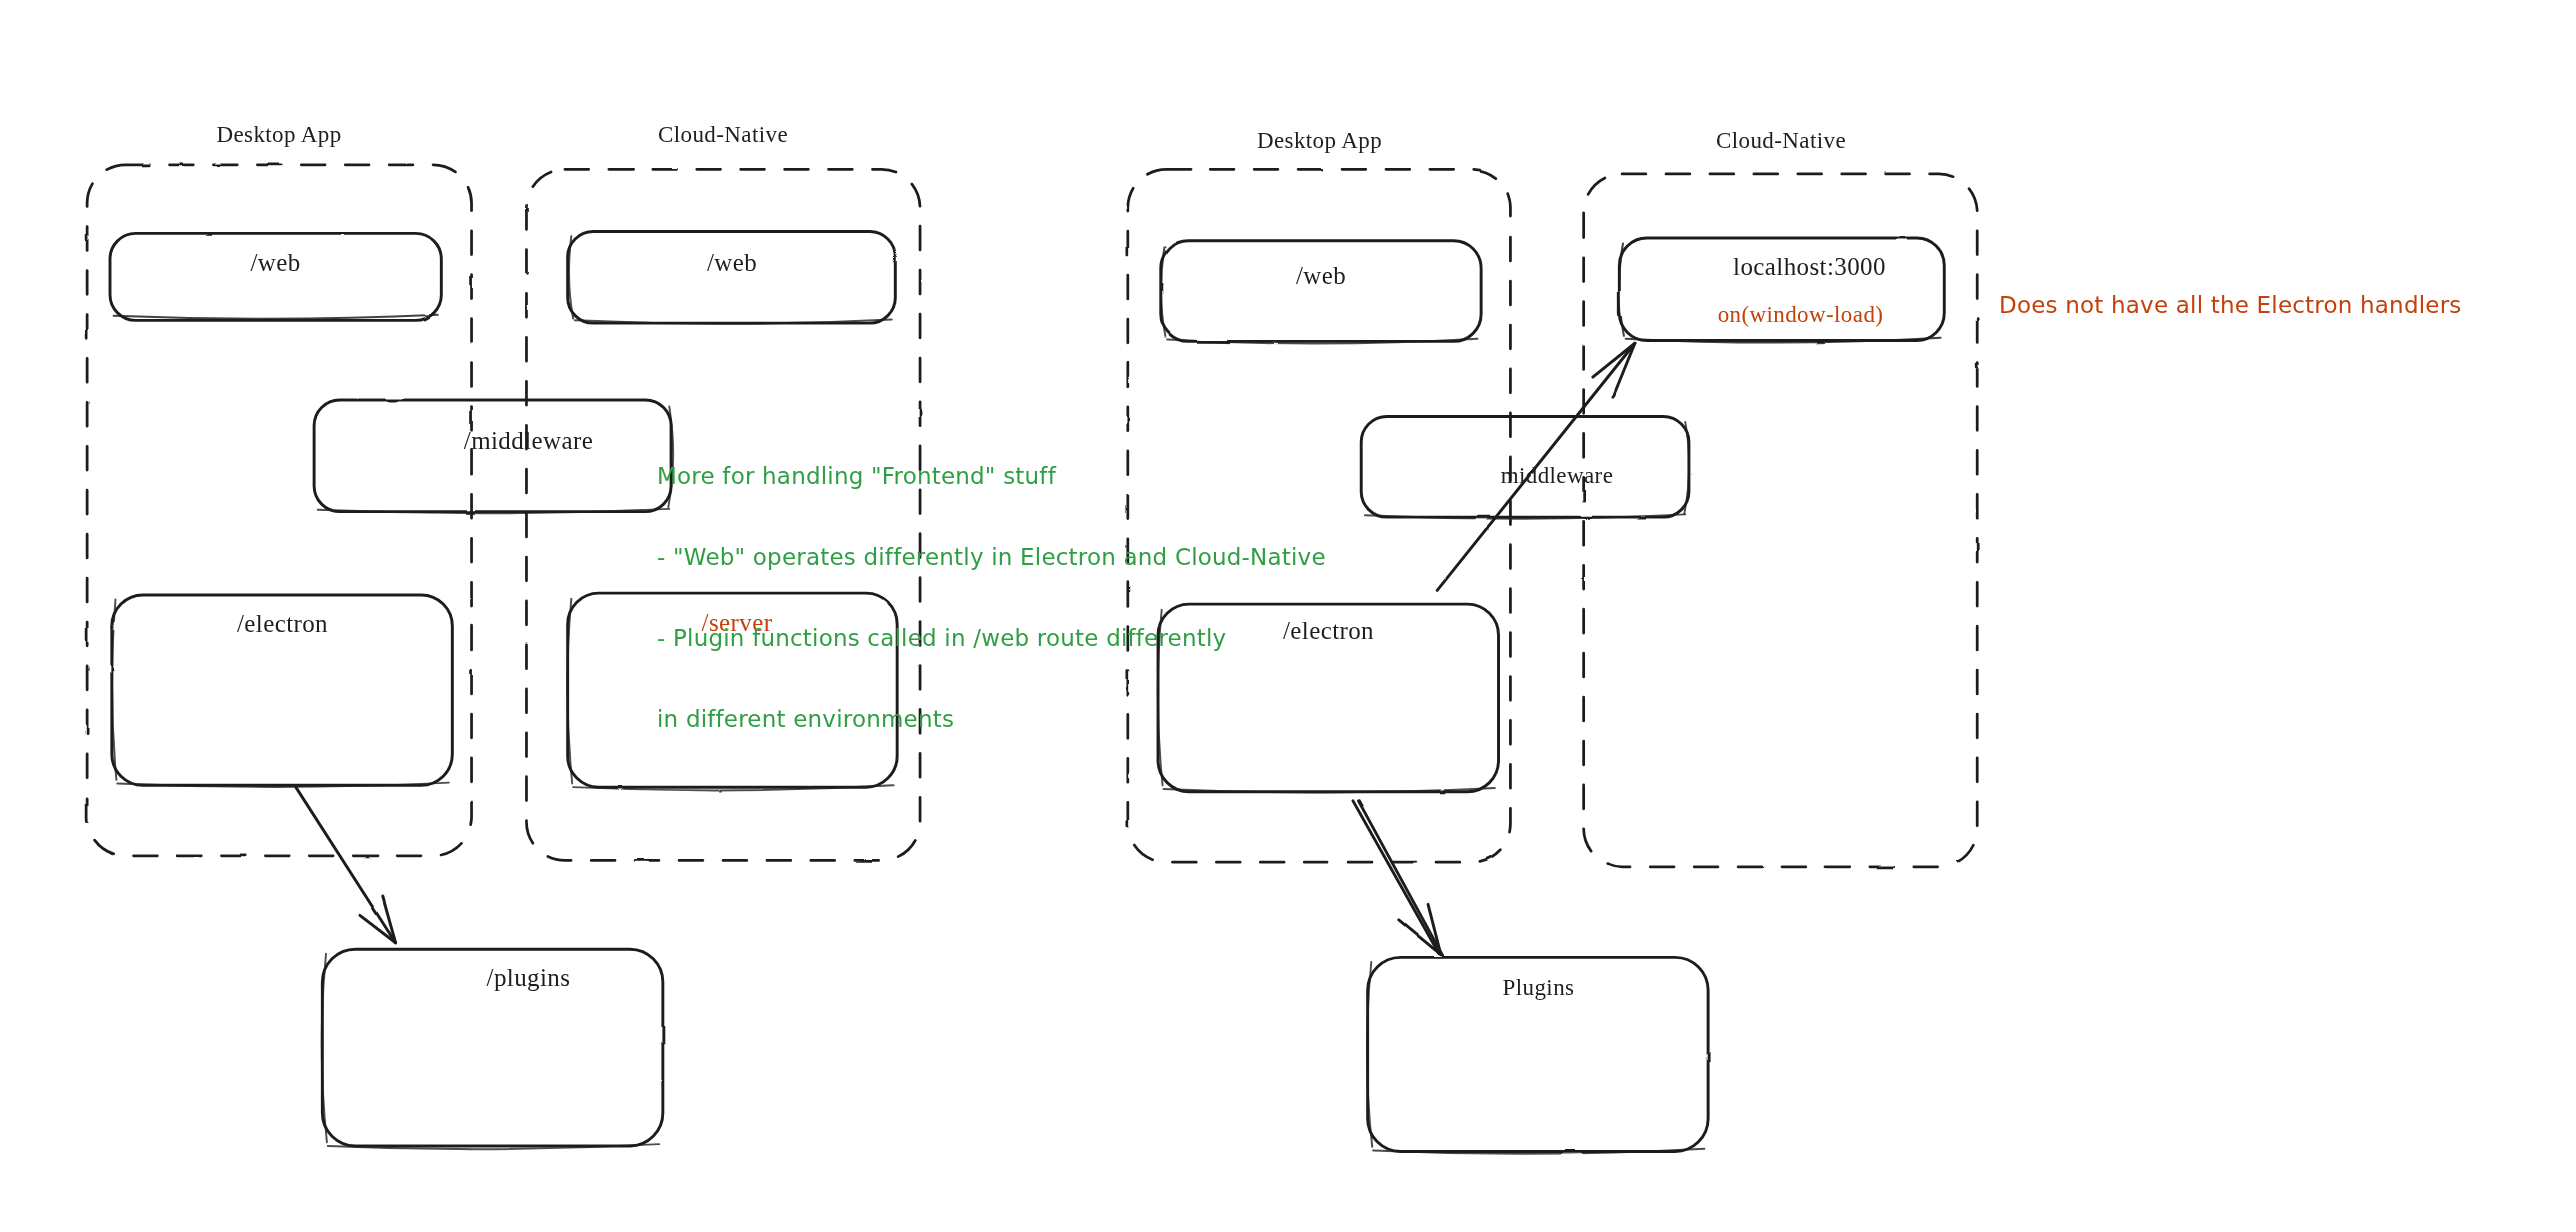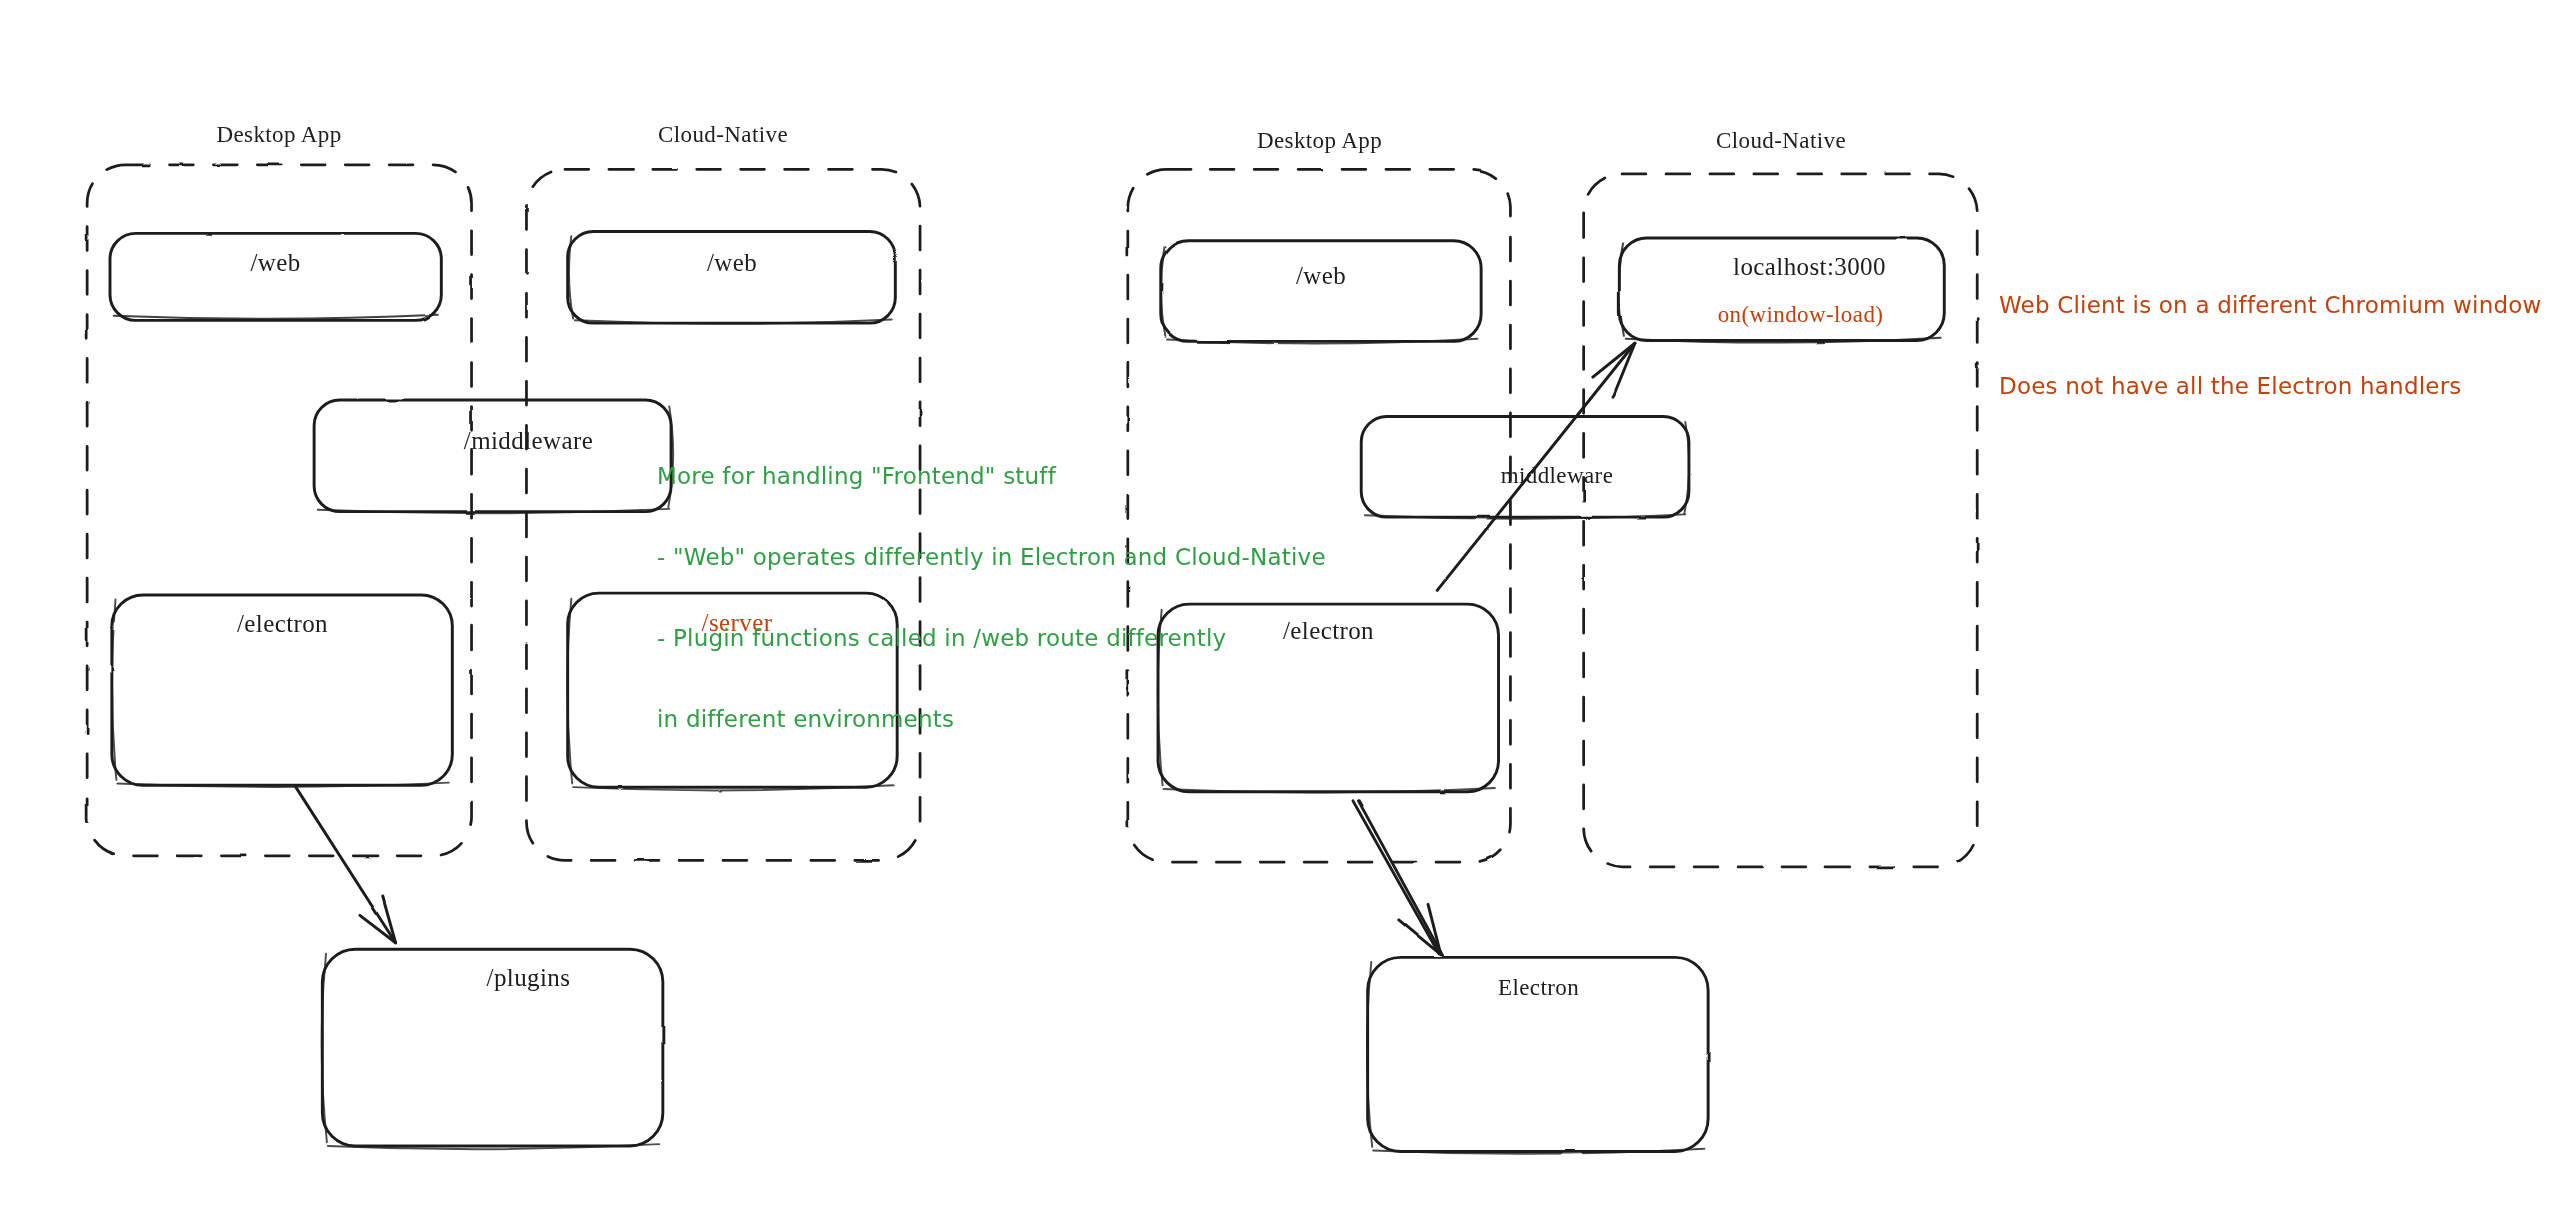--- a/index.html
+++ b/index.html
@@ -194,21 +194,20 @@
   <div class="hand-text group-title" style="left:1128px; top:128px; width:383px;">Desktop App</div>
   <div class="hand-text group-title" style="left:1584px; top:128px; width:394px;">Cloud-Native</div>
 
   <div class="hand-text node-label" style="left:1161px; top:262px; width:320px; text-align:center;">/web</div>
 
   <div class="hand-text node-label" style="left:1619px; top:253px; width:325px; text-align:center;padding-left:28px;">localhost:3000</div>
   <div class="hand-text node-label sm ink-red" style="left:1638px; top:302px; width:325px; text-align:center;">on(window-load)</div>
 
   <div class="hand-text node-label sm" style="left:1361px; top:443px; width:392px; text-align:center;margin-top:20px;">middleware</div>
   <div class="hand-text node-label" style="left:1158px; top:617px; width:341px; text-align:center;">/electron</div>
-  <div class="hand-text node-label sm" style="left:1368px; top:975px; width:341px; text-align:center;">Electron</div>
+  <div class="hand-text node-label sm" style="left:1368px; top:975px; width:341px; text-align:center;">Plugins</div>
 
   <div class="annot ink-red" style="left:1999px; top:238px;">
-    <div>Web Client is on a different Chromium window</div>
     <div>Does not have all the Electron handlers</div>
   </div>
 
 </div>
 
 
 </body></html>

